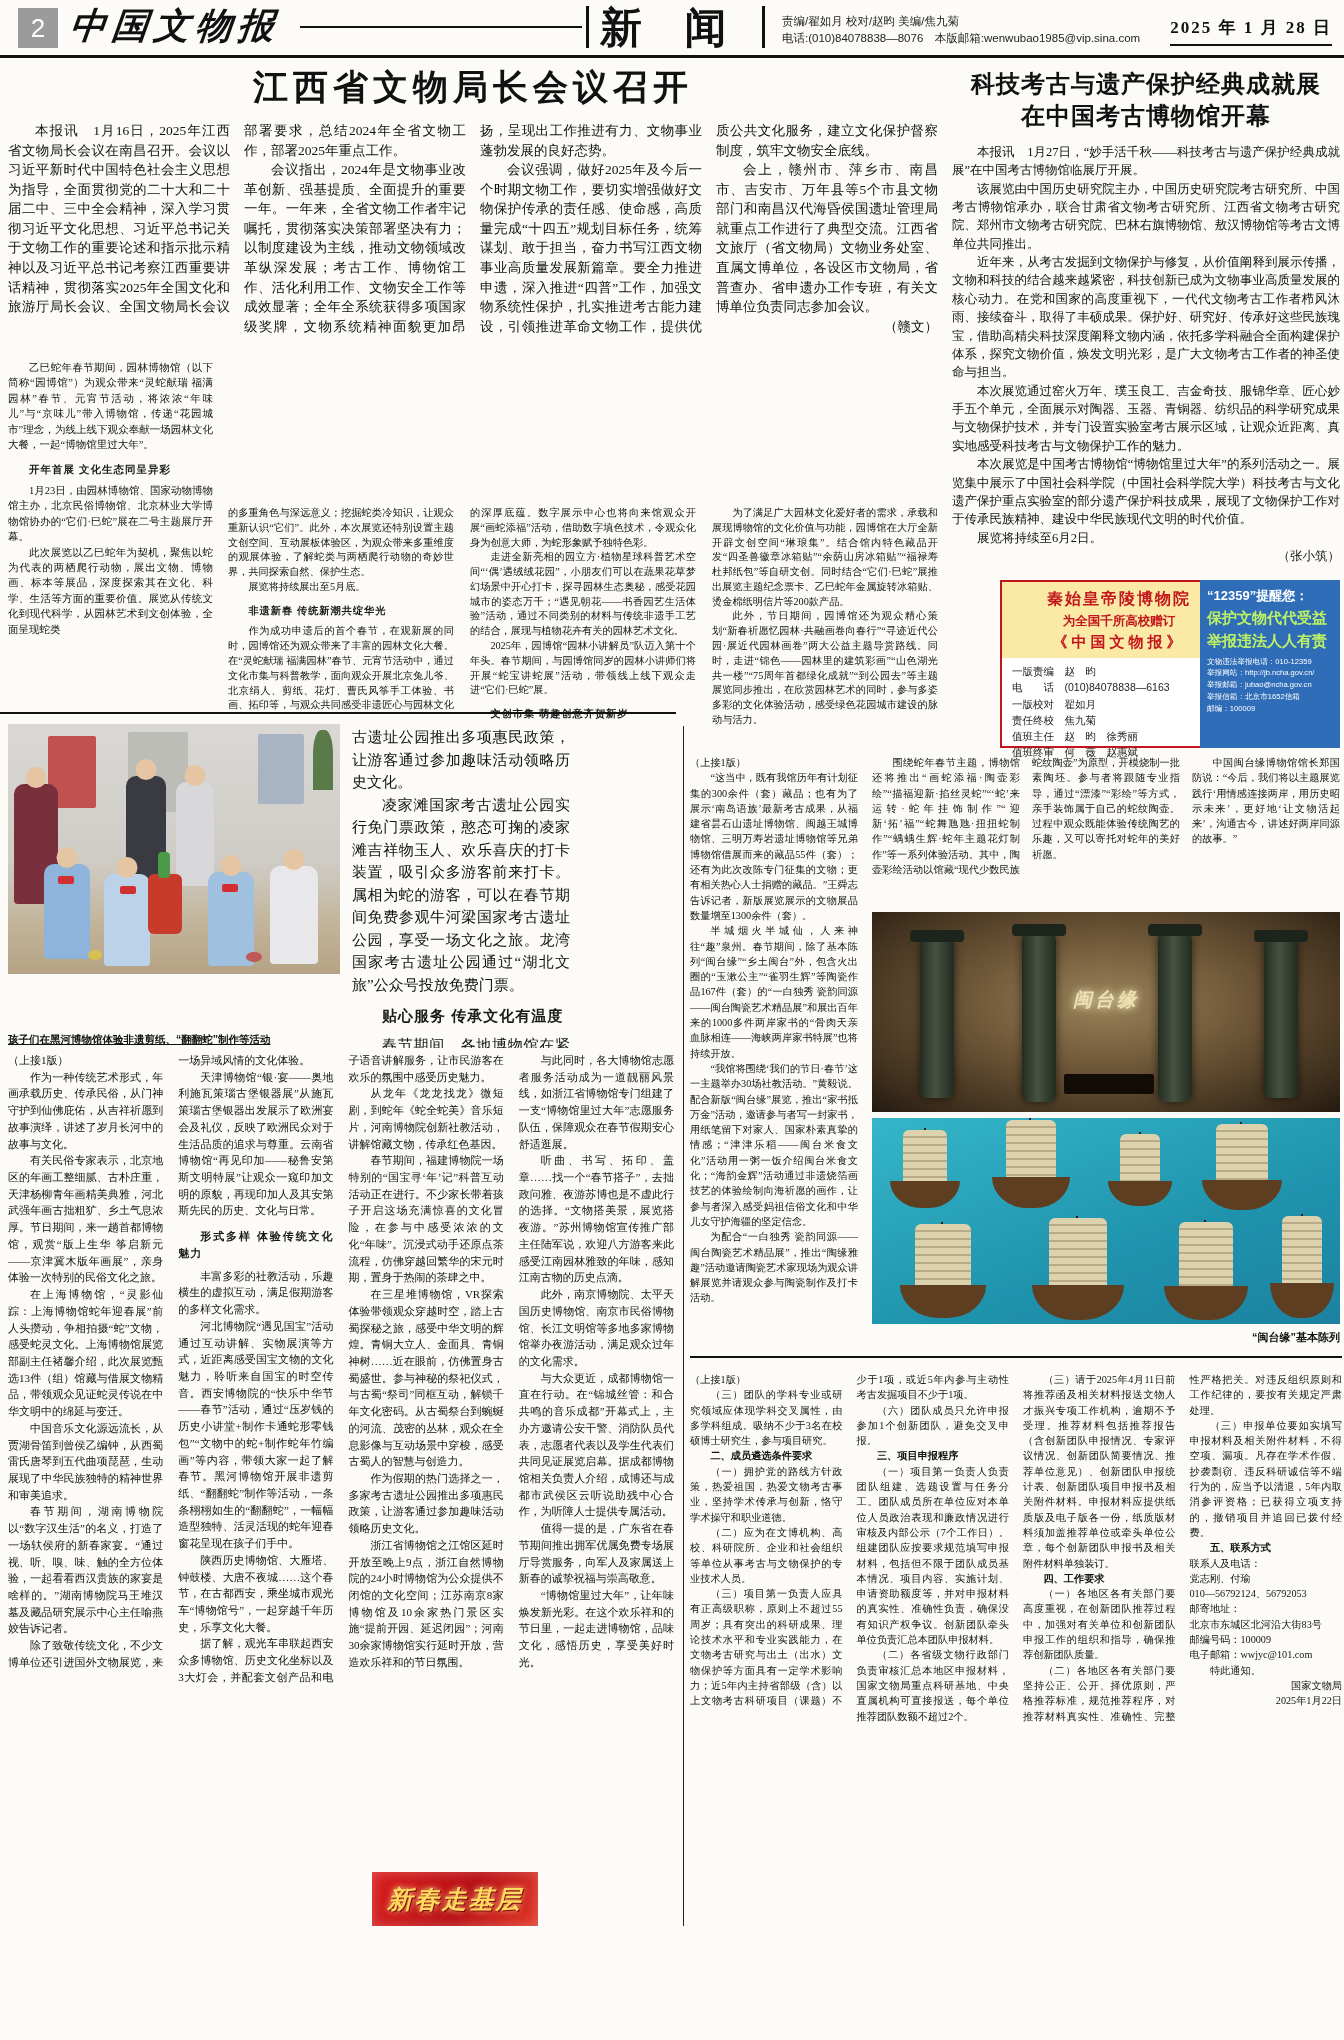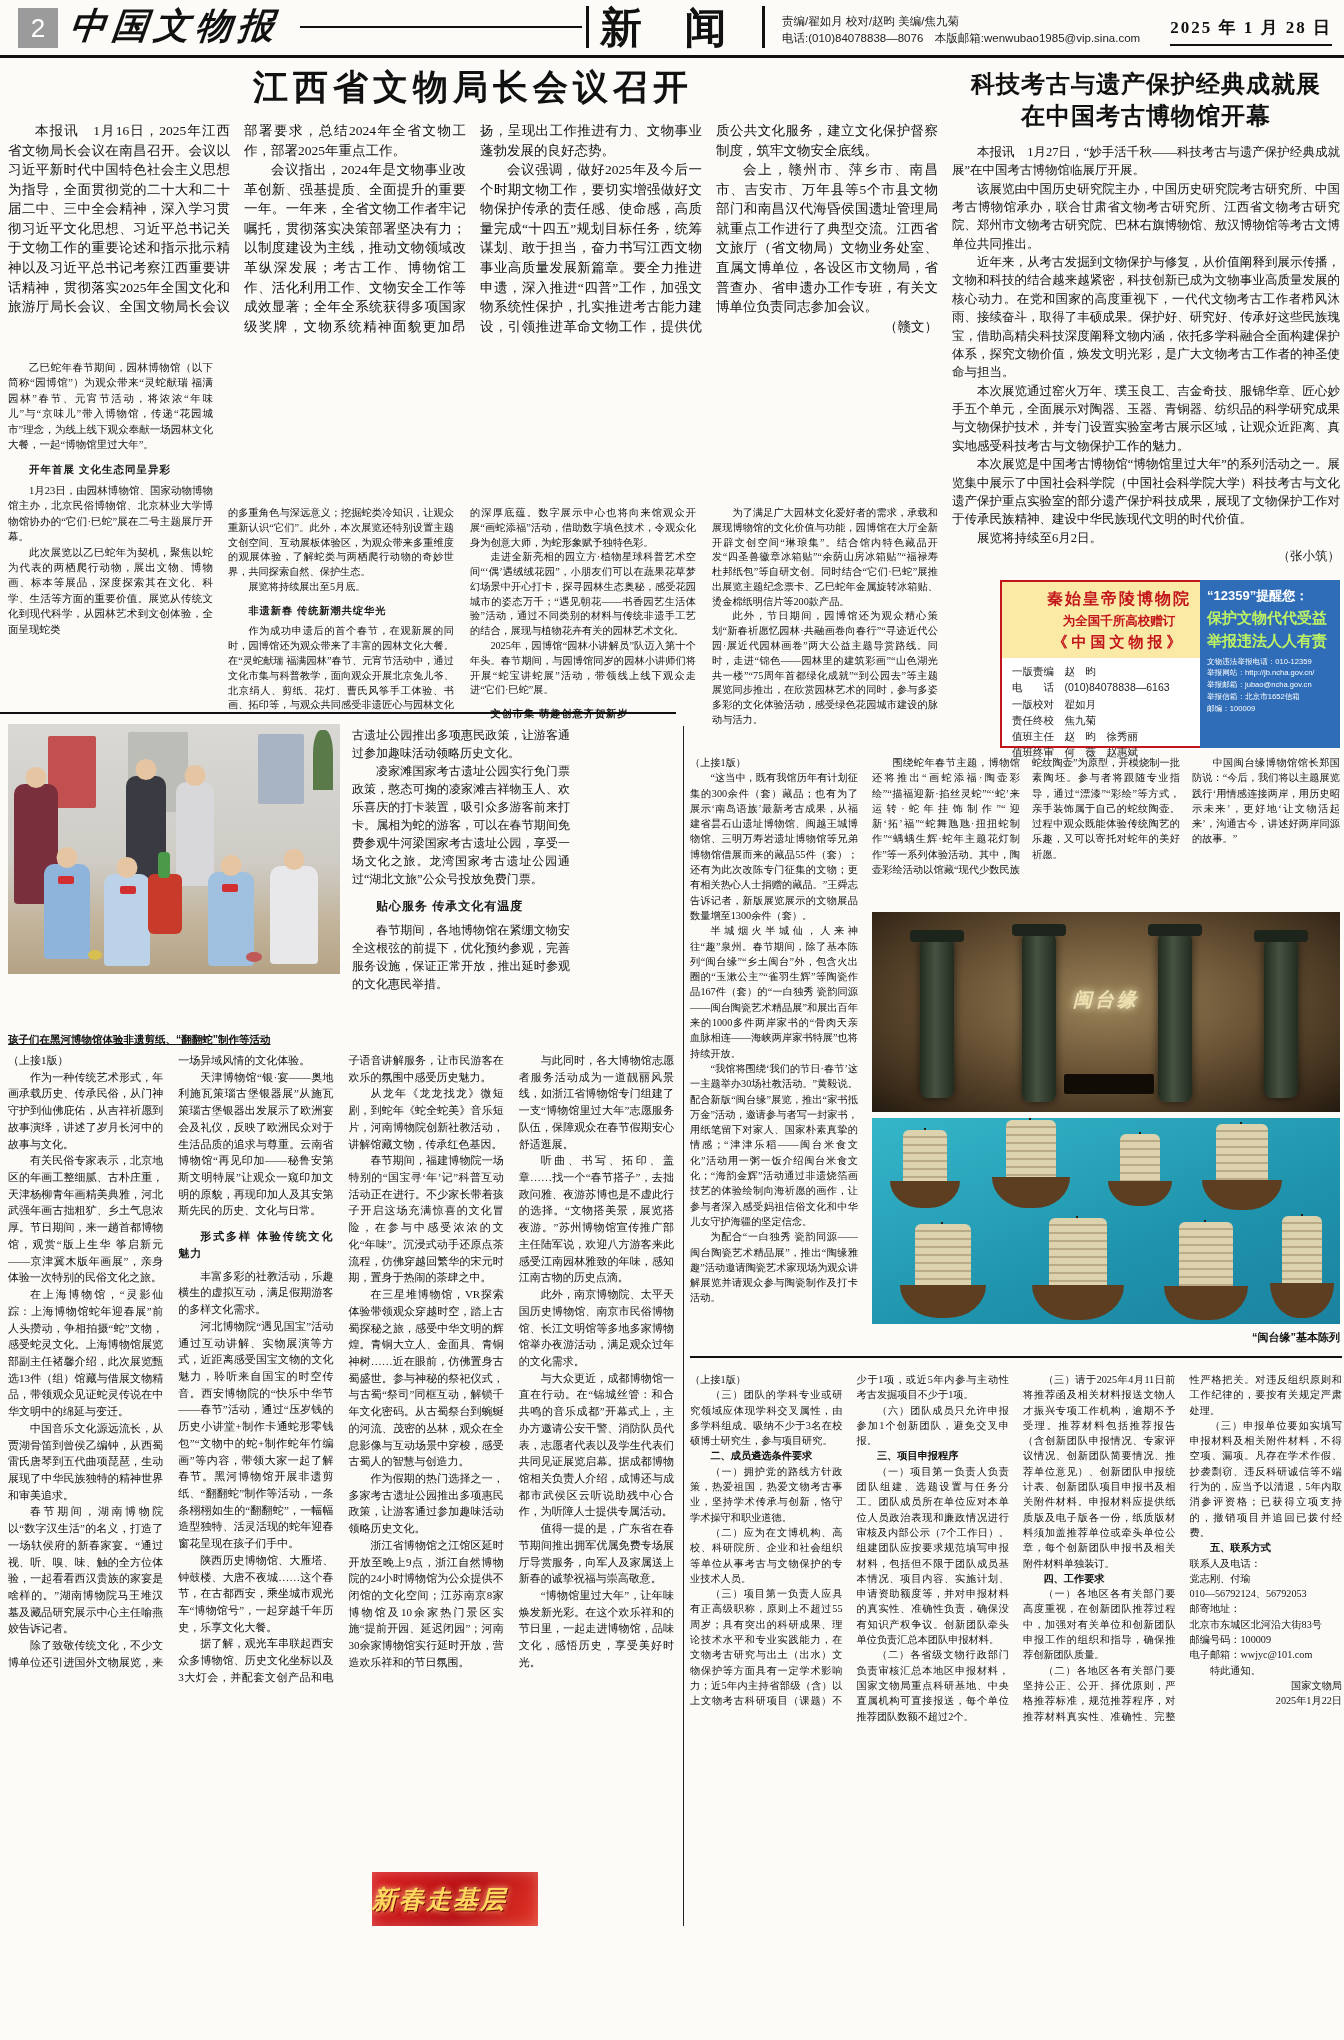--- a/index.html
+++ b/index.html
@@ -61,21 +61,21 @@
   .photo1{position:absolute;left:8px;top:724px;width:332px;height:250px;overflow:hidden;
           background:linear-gradient(180deg,#d9d8d4 0%,#cfccc6 55%,#c2b49a 80%,#b5a284 100%);}
   .photo1 .poster{position:absolute;border-radius:2px;}
   .fig{position:absolute;border-radius:10px 10px 4px 4px;}
   .fig::before{content:"";position:absolute;top:-17px;left:50%;transform:translateX(-50%);
                width:21px;height:21px;border-radius:50%;background:#e6c5a2;}
   .scarf{position:absolute;width:16px;height:8px;background:#d23030;border-radius:2px;}
   .item{position:absolute;border-radius:50%;}
   .cap1{position:absolute;left:8px;top:1032px;width:332px;font:bold 10.5px/1.4 "Liberation Sans",sans-serif;
         text-align:left;color:#111;text-decoration:underline;}
-  .m1col{position:absolute;left:352px;top:726px;width:218px;height:322px;font-size:12px;line-height:1.5;overflow:hidden;}
+  .m1col{position:absolute;left:352px;top:726px;width:218px;height:322px;font-size:15px;line-height:1.5;overflow:hidden;}
   
   .mt-tall{position:absolute;left:690px;top:755px;width:168px;height:578px;font-size:10.2px;line-height:1.5;overflow:hidden;}
   .mt-short{position:absolute;left:872px;top:755px;width:468px;height:150px;column-count:3;column-gap:12px;
             font-size:10.2px;line-height:1.5;overflow:hidden;}
   .mt-ph1{position:absolute;left:872px;top:912px;width:468px;height:200px;overflow:hidden;
           background:radial-gradient(ellipse at 50% 45%,#9a8258 0%,#6b5436 45%,#3a2b1a 85%,#231a10 100%);}
   .pillar{position:absolute;width:34px;background:linear-gradient(90deg,#232b20,#465242 45%,#232b20);
           border-radius:8px;box-shadow:0 0 10px rgba(0,0,0,.6);}
   .pcap{position:absolute;width:54px;height:12px;background:#1d241b;border-radius:4px;}
   .glowtxt{position:absolute;left:50%;top:44%;transform:translate(-50%,-50%);color:#efe0b0;
@@ -89,21 +89,21 @@
         background:repeating-linear-gradient(180deg,#ddd2ae 0 6px,#b8ab85 6px 8px);border-radius:6px 6px 2px 2px;}
   .mast{position:absolute;left:48%;top:0;width:2px;height:100%;background:#2a1c0e;}
   .cap2{position:absolute;left:872px;top:1330px;width:468px;font:bold 11px/1.4 "Liberation Sans",sans-serif;text-align:right;}
   
   .bandb{position:absolute;left:8px;top:1052px;width:666px;max-height:880px;column-count:4;column-gap:15px;
          font-size:11px;line-height:1.52;overflow:hidden;}
   .bandc{position:absolute;left:690px;top:1372px;width:652px;max-height:560px;column-count:4;column-gap:14px;
          font-size:10.2px;line-height:1.5;overflow:hidden;}
   .banner{position:absolute;left:372px;top:1872px;width:166px;height:54px;
           background:linear-gradient(120deg,#d91f1f 0%,#b80f14 55%,#e03526 100%);
-          box-shadow:inset 0 0 14px rgba(255,255,255,.25);display:flex;align-items:center;}
+          box-shadow:inset 0 0 14px rgba(255,255,255,.25);display:flex;align-items:center;justify-content:center;}
   .banner span{font-size:25px;font-weight:900;font-style:italic;letter-spacing:2px;color:#ffd95e;
                text-shadow:1px 1px 1px #7a0000,0 0 6px #fff2a0;}
   .vrule{position:absolute;width:1px;background:#222;}
 </style>
 </head>
 <body>
 
 <div class="page">
 
   <header class="masthead">

